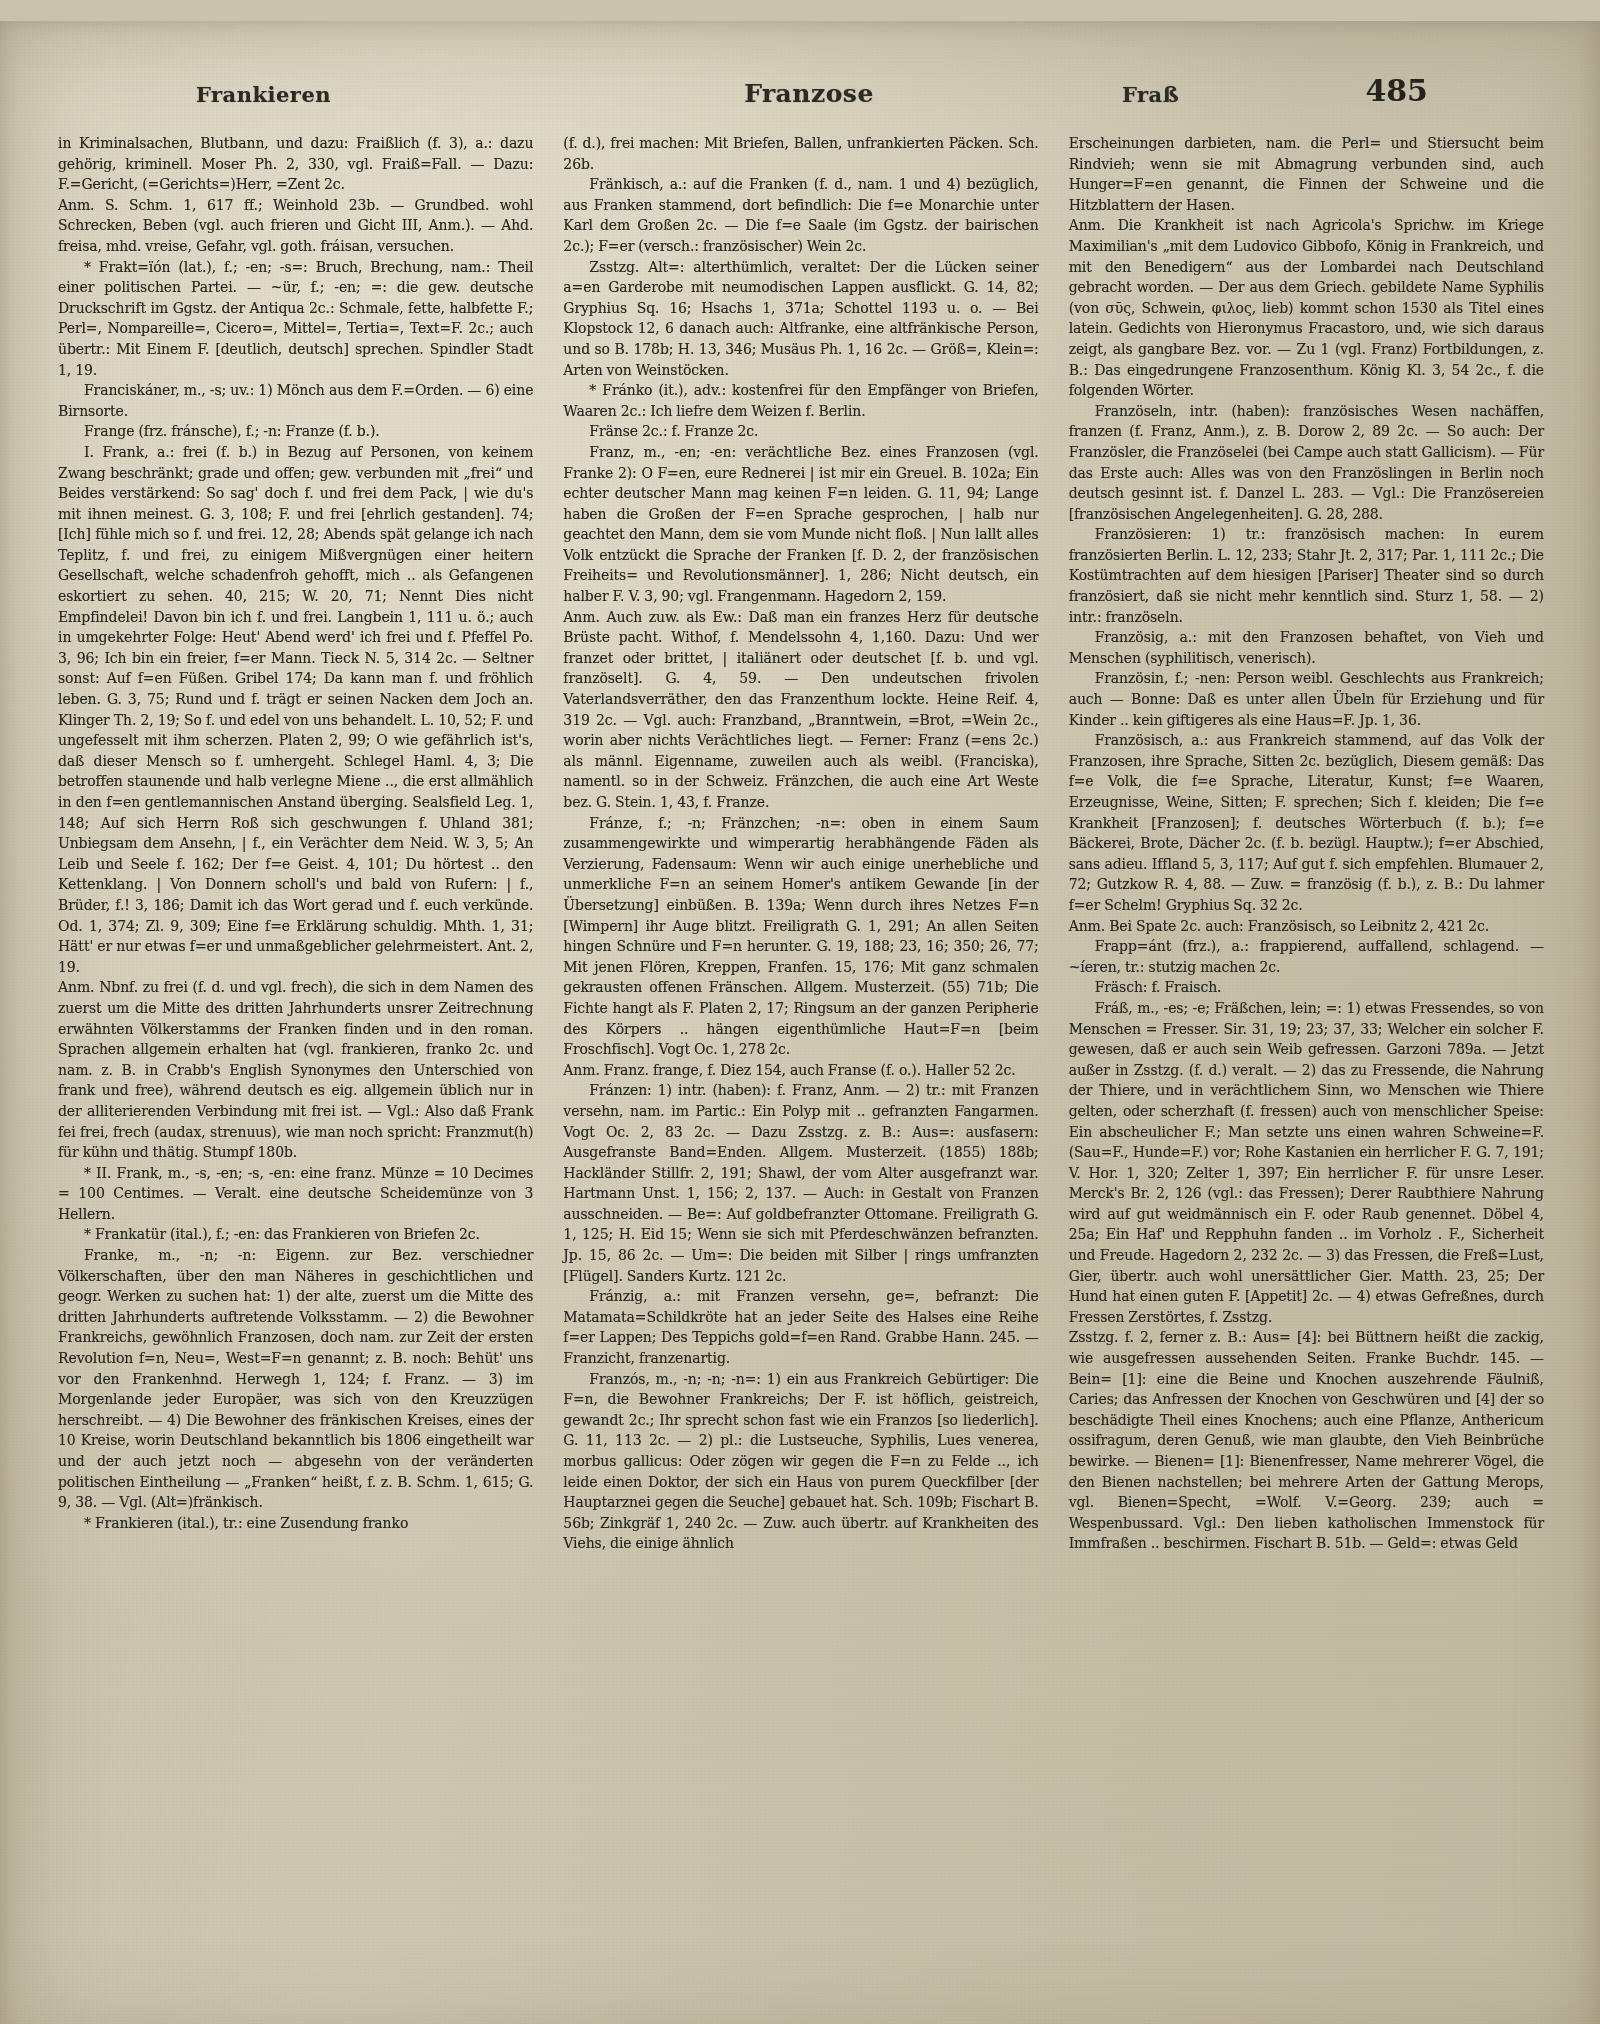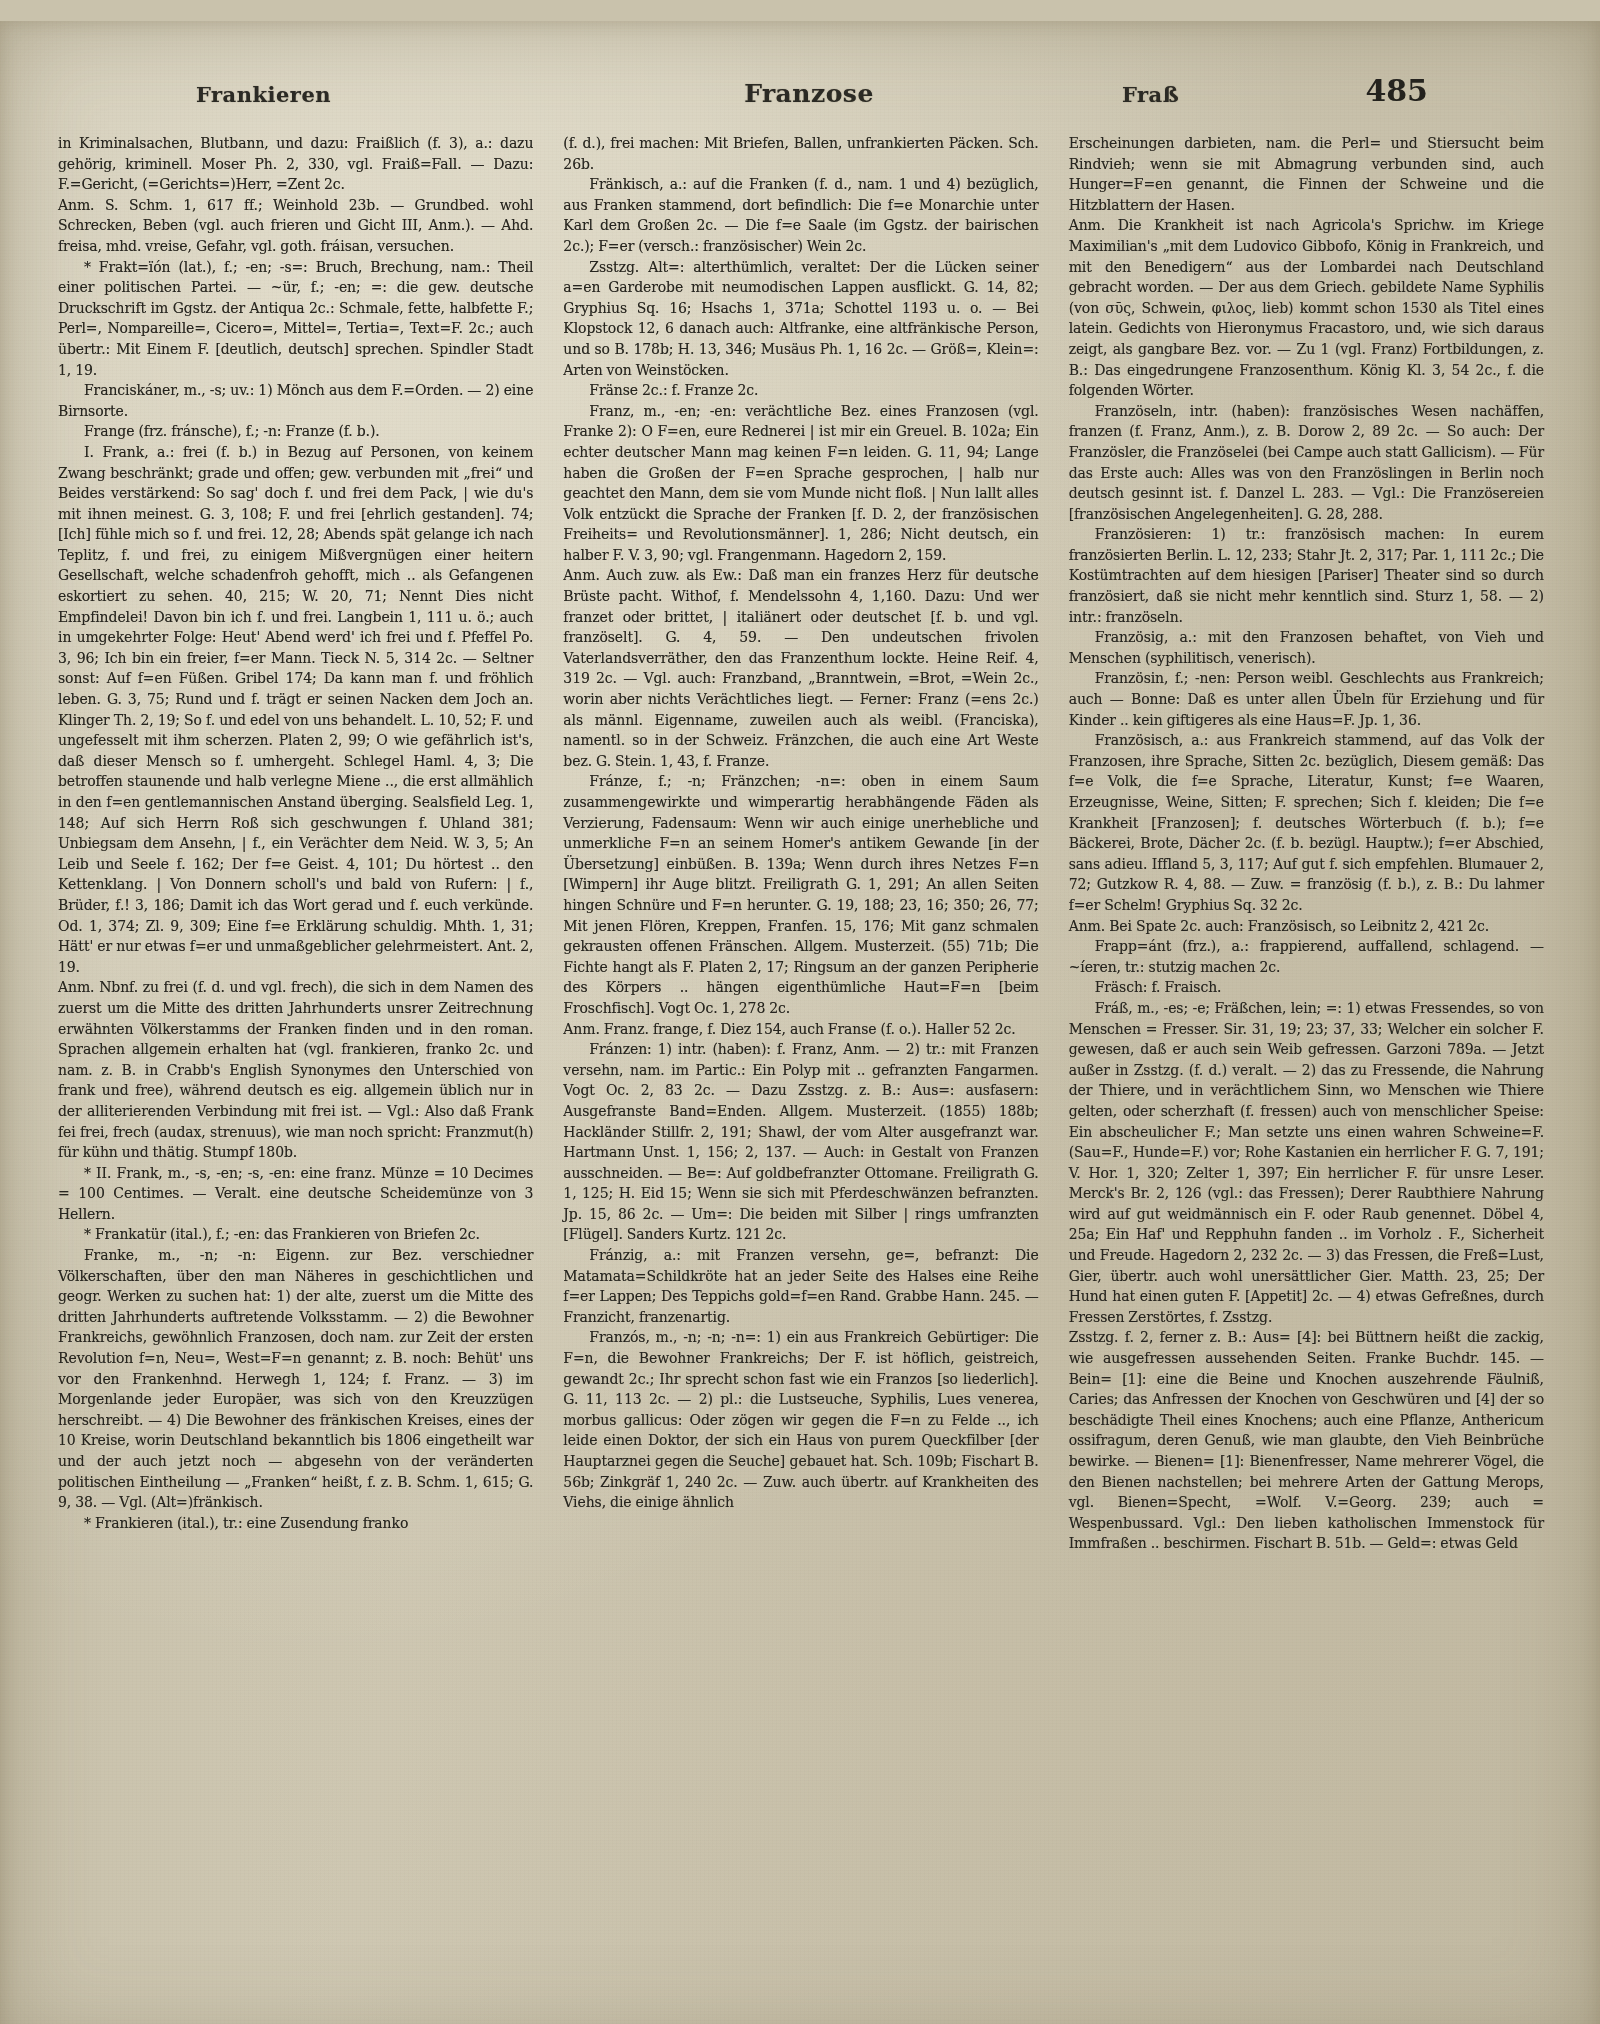--- a/index.html
+++ b/index.html
@@ -141,34 +141,35 @@
       <span class="hr-inner">Fraß</span>
     </div>
     <div class="pageno">485</div>
   </div>
 
   <div class="columns">
     <div class="col c1">
       <p class="noind">in Kriminalsachen, Blutbann, und dazu: Fraißlich (f. 3), a.: dazu gehörig, kriminell. Moser Ph. 2, 330, vgl. Fraiß=Fall. — Dazu: F.=Gericht, (=Gerichts=)Herr, =Zent 2c.</p>
       <p class="noind sm">Anm. S. Schm. 1, 617 ff.; Weinhold 23b. — Grundbed. wohl Schrecken, Beben (vgl. auch frieren und Gicht III, Anm.). — Ahd. freisa, mhd. vreise, Gefahr, vgl. goth. fráisan, versuchen.</p>
       <p class="ind">* Frakt=ïón (lat.), f.; -en; -s=: Bruch, Brechung, nam.: Theil einer politischen Partei. — ~ür, f.; -en; =: die gew. deutsche Druckschrift im Ggstz. der Antiqua 2c.: Schmale, fette, halbfette F.; Perl=, Nompareille=, Cicero=, Mittel=, Tertia=, Text=F. 2c.; auch übertr.: Mit Einem F. [deutlich, deutsch] sprechen. Spindler Stadt 1, 19.</p>
-      <p class="ind">Franciskáner, m., -s; uv.: 1) Mönch aus dem F.=Orden. — 2) eine Birnsorte.</p>
+      <p class="ind">Franciskáner, m., -s; uv.: 1) Mönch aus dem F.=Orden. — 6) eine Birnsorte.</p>
       <p class="ind">Frange (frz. fránsche), f.; -n: Franze (f. b.).</p>
       <p class="ind">I. Frank, a.: frei (f. b.) in Bezug auf Personen, von keinem Zwang beschränkt; grade und offen; gew. verbunden mit „frei“ und Beides verstärkend: So sag' doch f. und frei dem Pack, | wie du's mit ihnen meinest. G. 3, 108; F. und frei [ehrlich gestanden]. 74; [Ich] fühle mich so f. und frei. 12, 28; Abends spät gelange ich nach Teplitz, f. und frei, zu einigem Mißvergnügen einer heitern Gesellschaft, welche schadenfroh gehofft, mich .. als Gefangenen eskortiert zu sehen. 40, 215; W. 20, 71; Nennt Dies nicht Empfindelei! Davon bin ich f. und frei. Langbein 1, 111 u. ö.; auch in umgekehrter Folge: Heut' Abend werd' ich frei und f. Pfeffel Po. 3, 96; Ich bin ein freier, f=er Mann. Tieck N. 5, 314 2c. — Seltner sonst: Auf f=en Füßen. Gribel 174; Da kann man f. und fröhlich leben. G. 3, 75; Rund und f. trägt er seinen Nacken dem Joch an. Klinger Th. 2, 19; So f. und edel von uns behandelt. L. 10, 52; F. und ungefesselt mit ihm scherzen. Platen 2, 99; O wie gefährlich ist's, daß dieser Mensch so f. umhergeht. Schlegel Haml. 4, 3; Die betroffen staunende und halb verlegne Miene .., die erst allmählich in den f=en gentlemannischen Anstand überging. Sealsfield Leg. 1, 148; Auf sich Herrn Roß sich geschwungen f. Uhland 381; Unbiegsam dem Ansehn, | f., ein Verächter dem Neid. W. 3, 5; An Leib und Seele f. 162; Der f=e Geist. 4, 101; Du hörtest .. den Kettenklang. | Von Donnern scholl's und bald von Rufern: | f., Brüder, f.! 3, 186; Damit ich das Wort gerad und f. euch verkünde. Od. 1, 374; Zl. 9, 309; Eine f=e Erklärung schuldig. Mhth. 1, 31; Hätt' er nur etwas f=er und unmaßgeblicher gelehrmeistert. Ant. 2, 19.</p>
       <p class="noind sm">Anm. Nbnf. zu frei (f. d. und vgl. frech), die sich in dem Namen des zuerst um die Mitte des dritten Jahrhunderts unsrer Zeitrechnung erwähnten Völkerstamms der Franken finden und in den roman. Sprachen allgemein erhalten hat (vgl. frankieren, franko 2c. und nam. z. B. in Crabb's English Synonymes den Unterschied von frank und free), während deutsch es eig. allgemein üblich nur in der alliterierenden Verbindung mit frei ist. — Vgl.: Also daß Frank fei frei, frech (audax, strenuus), wie man noch spricht: Franzmut(h) für kühn und thätig. Stumpf 180b.</p>
       <p class="ind">* II. Frank, m., -s, -en; -s, -en: eine franz. Münze = 10 Decimes = 100 Centimes. — Veralt. eine deutsche Scheidemünze von 3 Hellern.</p>
       <p class="ind">* Frankatür (ital.), f.; -en: das Frankieren von Briefen 2c.</p>
       <p class="ind">Franke, m., -n; -n: Eigenn. zur Bez. verschiedner Völkerschaften, über den man Näheres in geschichtlichen und geogr. Werken zu suchen hat: 1) der alte, zuerst um die Mitte des dritten Jahrhunderts auftretende Volksstamm. — 2) die Bewohner Frankreichs, gewöhnlich Franzosen, doch nam. zur Zeit der ersten Revolution f=n, Neu=, West=F=n genannt; z. B. noch: Behüt' uns vor den Frankenhnd. Herwegh 1, 124; f. Franz. — 3) im Morgenlande jeder Europäer, was sich von den Kreuzzügen herschreibt. — 4) Die Bewohner des fränkischen Kreises, eines der 10 Kreise, worin Deutschland bekanntlich bis 1806 eingetheilt war und der auch jetzt noch — abgesehn von der veränderten politischen Eintheilung — „Franken“ heißt, f. z. B. Schm. 1, 615; G. 9, 38. — Vgl. (Alt=)fränkisch.</p>
       <p class="ind">* Frankieren (ital.), tr.: eine Zusendung franko</p>
     </div>
 
     <div class="col c2">
       <p class="noind">(f. d.), frei machen: Mit Briefen, Ballen, unfrankierten Päcken. Sch. 26b.</p>
       <p class="ind">Fränkisch, a.: auf die Franken (f. d., nam. 1 und 4) bezüglich, aus Franken stammend, dort befindlich: Die f=e Monarchie unter Karl dem Großen 2c. — Die f=e Saale (im Ggstz. der bairischen 2c.); F=er (versch.: französischer) Wein 2c.</p>
       <p class="ind">Zsstzg. Alt=: alterthümlich, veraltet: Der die Lücken seiner a=en Garderobe mit neumodischen Lappen ausflickt. G. 14, 82; Gryphius Sq. 16; Hsachs 1, 371a; Schottel 1193 u. o. — Bei Klopstock 12, 6 danach auch: Altfranke, eine altfränkische Person, und so B. 178b; H. 13, 346; Musäus Ph. 1, 16 2c. — Größ=, Klein=: Arten von Weinstöcken.</p>
+      <p class="ind">* Fránko (it.), adv.: kostenfrei für den Empfänger von Briefen, Waaren 2c.: Ich liefre dem Weizen f. Berlin.</p>
       <p class="ind">Fränse 2c.: f. Franze 2c.</p>
       <p class="ind">Franz, m., -en; -en: verächtliche Bez. eines Franzosen (vgl. Franke 2): O F=en, eure Rednerei | ist mir ein Greuel. B. 102a; Ein echter deutscher Mann mag keinen F=n leiden. G. 11, 94; Lange haben die Großen der F=en Sprache gesprochen, | halb nur geachtet den Mann, dem sie vom Munde nicht floß. | Nun lallt alles Volk entzückt die Sprache der Franken [f. D. 2, der französischen Freiheits= und Revolutionsmänner]. 1, 286; Nicht deutsch, ein halber F. V. 3, 90; vgl. Frangenmann. Hagedorn 2, 159.</p>
       <p class="noind sm">Anm. Auch zuw. als Ew.: Daß man ein franzes Herz für deutsche Brüste pacht. Withof, f. Mendelssohn 4, 1,160. Dazu: Und wer franzet oder brittet, | italiänert oder deutschet [f. b. und vgl. französelt]. G. 4, 59. — Den undeutschen frivolen Vaterlandsverräther, den das Franzenthum lockte. Heine Reif. 4, 319 2c. — Vgl. auch: Franzband, „Branntwein, =Brot, =Wein 2c., worin aber nichts Verächtliches liegt. — Ferner: Franz (=ens 2c.) als männl. Eigenname, zuweilen auch als weibl. (Franciska), namentl. so in der Schweiz. Fränzchen, die auch eine Art Weste bez. G. Stein. 1, 43, f. Franze.</p>
       <p class="ind">Fránze, f.; -n; Fränzchen; -n=: oben in einem Saum zusammengewirkte und wimperartig herabhängende Fäden als Verzierung, Fadensaum: Wenn wir auch einige unerhebliche und unmerkliche F=n an seinem Homer's antikem Gewande [in der Übersetzung] einbüßen. B. 139a; Wenn durch ihres Netzes F=n [Wimpern] ihr Auge blitzt. Freiligrath G. 1, 291; An allen Seiten hingen Schnüre und F=n herunter. G. 19, 188; 23, 16; 350; 26, 77; Mit jenen Flören, Kreppen, Franfen. 15, 176; Mit ganz schmalen gekrausten offenen Fränschen. Allgem. Musterzeit. (55) 71b; Die Fichte hangt als F. Platen 2, 17; Ringsum an der ganzen Peripherie des Körpers .. hängen eigenthümliche Haut=F=n [beim Froschfisch]. Vogt Oc. 1, 278 2c.</p>
       <p class="noind sm">Anm. Franz. frange, f. Diez 154, auch Franse (f. o.). Haller 52 2c.</p>
       <p class="ind">Fránzen: 1) intr. (haben): f. Franz, Anm. — 2) tr.: mit Franzen versehn, nam. im Partic.: Ein Polyp mit .. gefranzten Fangarmen. Vogt Oc. 2, 83 2c. — Dazu Zsstzg. z. B.: Aus=: ausfasern: Ausgefranste Band=Enden. Allgem. Musterzeit. (1855) 188b; Hackländer Stillfr. 2, 191; Shawl, der vom Alter ausgefranzt war. Hartmann Unst. 1, 156; 2, 137. — Auch: in Gestalt von Franzen ausschneiden. — Be=: Auf goldbefranzter Ottomane. Freiligrath G. 1, 125; H. Eid 15; Wenn sie sich mit Pferdeschwänzen befranzten. Jp. 15, 86 2c. — Um=: Die beiden mit Silber | rings umfranzten [Flügel]. Sanders Kurtz. 121 2c.</p>
       <p class="ind">Fránzig, a.: mit Franzen versehn, ge=, befranzt: Die Matamata=Schildkröte hat an jeder Seite des Halses eine Reihe f=er Lappen; Des Teppichs gold=f=en Rand. Grabbe Hann. 245. — Franzicht, franzenartig.</p>
       <p class="ind">Franzós, m., -n; -n; -n=: 1) ein aus Frankreich Gebürtiger: Die F=n, die Bewohner Frankreichs; Der F. ist höflich, geistreich, gewandt 2c.; Ihr sprecht schon fast wie ein Franzos [so liederlich]. G. 11, 113 2c. — 2) pl.: die Lustseuche, Syphilis, Lues venerea, morbus gallicus: Oder zögen wir gegen die F=n zu Felde .., ich leide einen Doktor, der sich ein Haus von purem Queckfilber [der Hauptarznei gegen die Seuche] gebauet hat. Sch. 109b; Fischart B. 56b; Zinkgräf 1, 240 2c. — Zuw. auch übertr. auf Krankheiten des Viehs, die einige ähnlich</p>
     </div>
 

